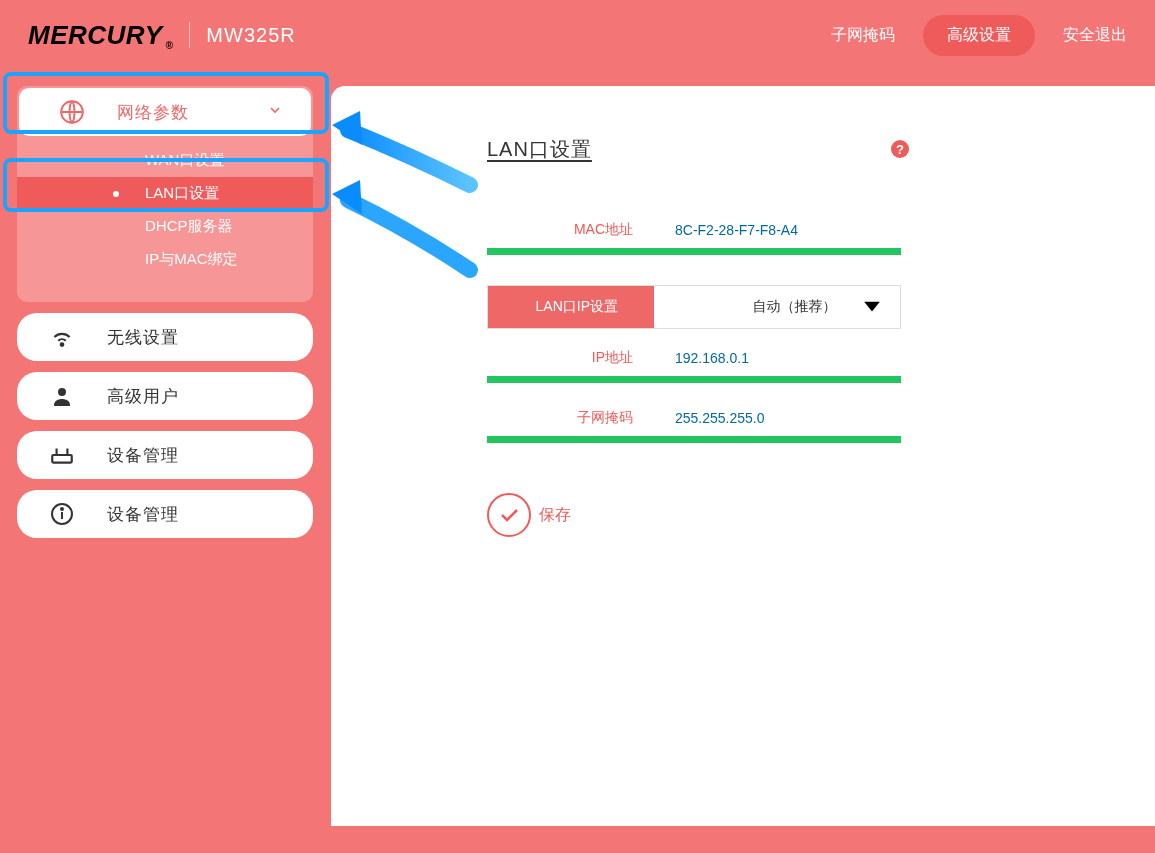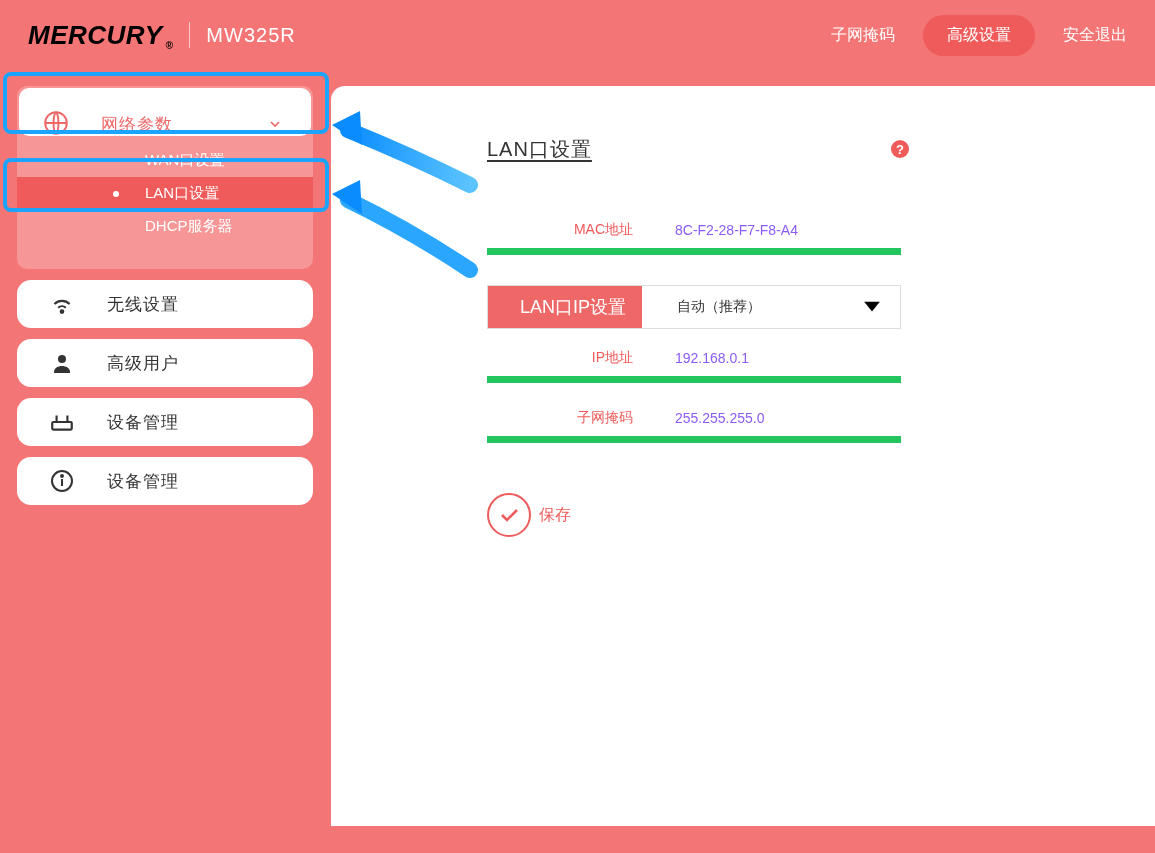--- a/index.html
+++ b/index.html
@@ -12,23 +12,23 @@
   .vsep { width:1px; height:26px; background:rgba(255,255,255,.6); margin:0 16px; }
   .model { color:#fff; font-size:20px; letter-spacing:1px; }
   .nav-right { margin-left:auto; display:flex; align-items:center; gap:28px; }
   .nav-link { color:#fff; font-size:16px; cursor:pointer; }
   .nav-pill { background:#ef5a5a; color:#fff; font-size:16px; padding:10px 24px; border-radius:28px; cursor:pointer; }
 
   
   .stage { display:flex; padding:0 0 0 17px; gap:18px; }
   .sidebar { width:296px; display:flex; flex-direction:column; gap:11px; padding-top:16px; position:relative; }
 
-  .menu-card { background:#fff; border-radius:14px; height:48px; display:flex; align-items:center; padding-left:32px; cursor:pointer; }
+  .menu-card { background:#fff; border-radius:20px; height:48px; display:flex; align-items:center; padding-left:32px; cursor:pointer; }
   .menu-card.expanded { background:#f69696; color:#fff; border-radius:10px; padding:0; height:auto; flex-direction:column; align-items:stretch; overflow:hidden;}
-  .menu-head { height:48px; display:flex; align-items:flex-end; padding-left:24px; }
+  .menu-head { height:48px; display:flex; align-items:center; padding-left:40px; }
   .menu-head.white { background:#fff; color:#ef6868; border-radius:10px; margin:2px;}
   .menu-label { font-size:17px; margin-left:32px; letter-spacing:1px; }
   .menu-card .menu-label{ color:#333; }
   .menu-head.white .menu-label{ color:#ef6868; font-weight:500;}
   .chev { margin-left:auto; margin-right:28px; }
 
   .submenu { padding:6px 0 26px 0; }
   .sub-item { height:33px; display:flex; align-items:center; color:#fff; font-size:15px; padding-left:128px; cursor:pointer; position:relative;}
   .sub-item.active { background:#ef5a5a; }
   .sub-item.active::before{ content:""; position:absolute; left:96px; top:50%; transform:translateY(-50%); width:6px; height:6px; background:#fff; border-radius:50%; }
@@ -41,26 +41,26 @@
   
   .arrow { position:absolute; z-index:9; pointer-events:none;}
 
   
   .panel { flex:1; background:#fff; border-top-left-radius:14px; margin-top:16px; padding:50px 80px 40px 156px; min-height:740px; position:relative; }
   .page-title { font-size:20px; color:#333; letter-spacing:1px; text-decoration:underline; text-underline-offset:4px; margin-bottom:48px;}
   .help-icon{ position:absolute; right:246px; top:54px; width:18px; height:18px; background:#ef5a5a; color:#fff; border-radius:50%; font-size:13px; font-weight:bold; display:flex; align-items:center; justify-content:center; cursor:pointer;}
 
   .field { display:flex; align-items:center; border-bottom:7px solid #22c55e; height:44px; width:414px;}
   .field-label { width:166px; text-align:right; color:#ef5a5a; font-size:14px; padding-right:20px; }
-  .field-value { flex:1; color:#8b5cf6; font-size:14px; padding-left:22px;}
+  .field-value { flex:1; color:#0369a1; font-size:14px; padding-left:22px;}
   .field-gap{height:30px;}
 
   .combo { display:flex; width:414px; height:44px; border:1px solid #ddd;}
-  .combo-label { width:154px; background:#ef6868; color:#fff; display:flex; align-items:center; justify-content:flex-end; padding-right:16px; font-size:18px;}
-  .combo-value { flex:1; display:flex; align-items:center; padding-left:35px; color:#333; font-size:14px; cursor:pointer; position:relative;}
+  .combo-label { width:166px; background:#ef6868; color:#fff; display:flex; align-items:center; justify-content:flex-end; padding-right:36px; font-size:14px;}
+  .combo-value { flex:1; display:flex; align-items:center; padding-left:35px; color:#333; font-size:14px; cursor:pointer; position:relative;justify-content:center;}
   .combo-value .tri{position:absolute; right:20px; top:50%; transform:translateY(-40%); }
 
   .save-wrap{ margin-top:50px; width:414px; display:flex; flex-direction:row; align-items:center; gap:8px;}
   .save-circle{ width:44px; height:44px; border:2px solid #ef5a5a; border-radius:50%; display:flex; align-items:center; justify-content:center; cursor:pointer;}
   .save-label{ color:#ef5a5a; font-size:16px;}
 </style>
 </head>
 <body>
 
 <div class="header">
@@ -93,20 +93,21 @@
         <span class="chev">
           <svg width="16" height="16" viewBox="0 0 24 24" fill="none" stroke="#ef6868" stroke-width="2.5">
               <polyline points="6 9 12 15 18 9"></polyline>
             </svg>
         </span>
       </div>
       <div class="submenu">
         <div class="sub-item">WAN口设置</div>
         <div class="sub-item active">LAN口设置</div>
         <div class="sub-item">DHCP服务器</div>
+        <div class="sub-item">IP与MAC绑定</div>
       </div>
     </div>
 
     <div class="menu-card">
       <span class="icon">
         <svg width="26" height="26" viewBox="0 0 24 24" fill="none" stroke="#333" stroke-width="2">
             <path d="M5 12a10 10 0 0 1 14 0"></path>
             <path d="M8.5 15.5a5 5 0 0 1 7 0"></path>
             <circle cx="12" cy="19" r="1.2" fill="#333"></circle>
           </svg>

